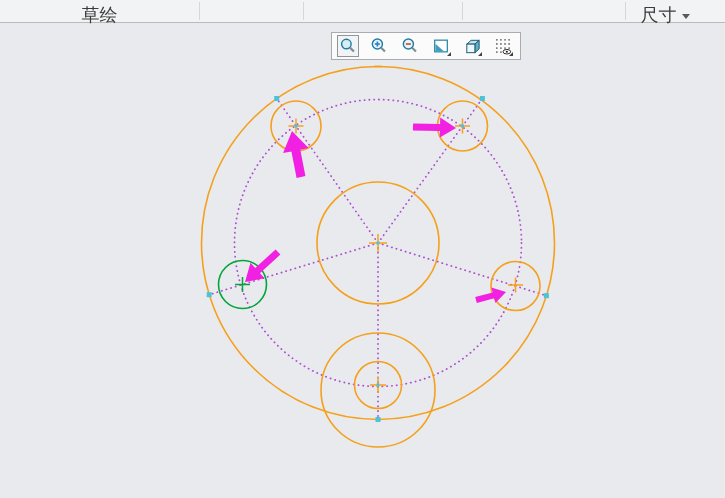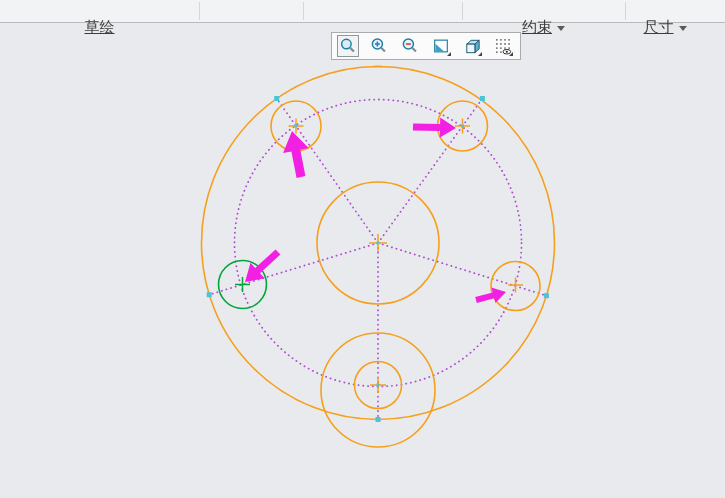--- a/index.html
+++ b/index.html
@@ -7,23 +7,23 @@
     width:725px;height:498px;overflow:hidden;position:relative;
     font-family:"Liberation Sans","DejaVu Sans",sans-serif;
     background:#e9eaed;
   }
   
   .menubar{
     position:absolute;left:0;top:0;width:725px;height:22px;
     background:#f2f3f5;border-bottom:1px solid #b8bbbd;z-index:30;
   }
   .menu-item{
-    position:absolute;top:16px;height:22px;
+    position:absolute;top:4px;height:22px;
     display:flex;align-items:center;justify-content:center;
-    font-size:15px;color:#3c3c3c;cursor:default;user-select:none;text-decoration:underline;
+    font-size:18px;color:#3c3c3c;cursor:default;user-select:none;
   }
   .menu-item .caret{
     width:0;height:0;margin-left:5px;margin-top:2px;
     border-left:4px solid transparent;border-right:4px solid transparent;
     border-top:5px solid #5a5a5a;
   }
   .menu-divider{
     position:absolute;top:2px;bottom:2px;width:1px;background:#d5d7d9;
   }
   
@@ -50,24 +50,20 @@
     position:absolute;right:0;bottom:0;width:0;height:0;
     border-left:4px solid transparent;border-bottom:4px solid #444;
   }
 </style>
 </head>
 <body>
 
 <div class="menubar">
   <div class="menu-item" style="left:0;width:199px">
     <span>草绘</span>
-  </div>
-  <div class="menu-item" style="left:462px;width:163px">
-    <span>约束</span>
-    <span class="caret"></span>
   </div>
   <div class="menu-item" style="left:625px;width:80px">
     <span>尺寸</span>
     <span class="caret"></span>
   </div>
   <div class="menu-divider" style="left:199px"></div>
   <div class="menu-divider" style="left:303px"></div>
   <div class="menu-divider" style="left:462px"></div>
   <div class="menu-divider" style="left:625px"></div>
 </div>

